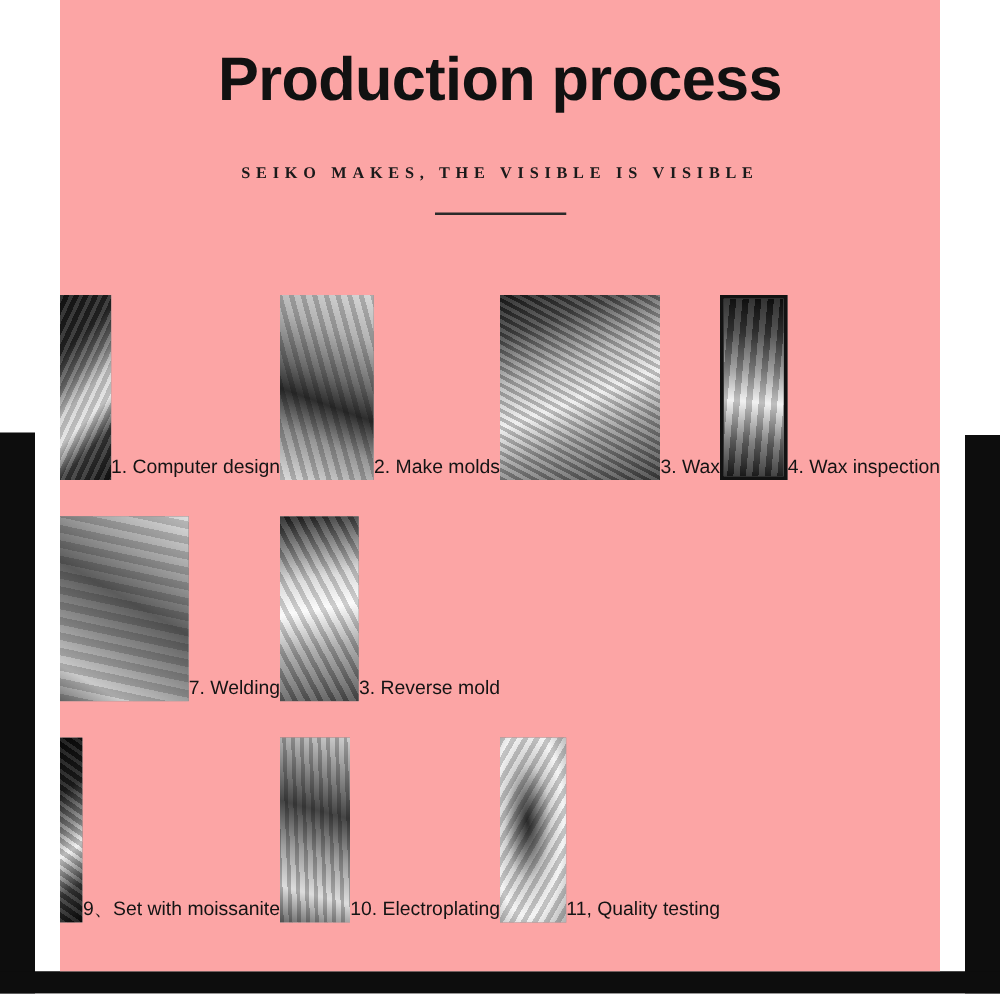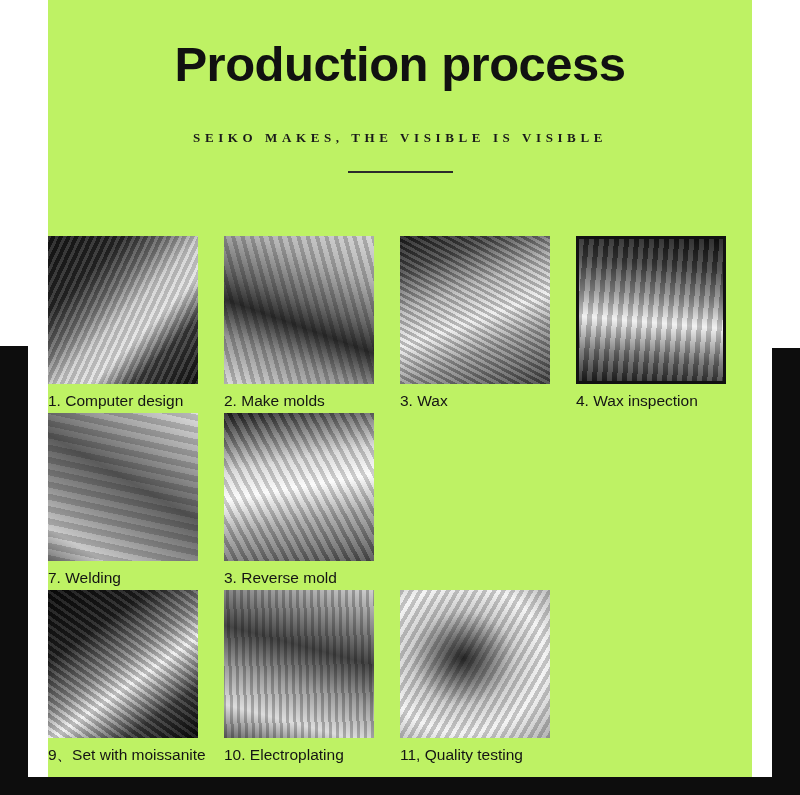--- a/index.html
+++ b/index.html
@@ -33,21 +33,21 @@
     background: #0d0d0d;
   }
 
   
   .content-card {
     position: absolute;
     left: 48px;
     top: 0;
     width: 704px;
     height: 777px;
-    background: #bef264;
+    background: #fca5a5;
     z-index: 2;
   }
 
   
   .header {
     position: absolute;
     left: 0; top: 0;
     width: 704px;
     text-align: center;
   }
@@ -92,22 +92,22 @@
   .process-row {
     display: flex;
     flex-direction: row;
     align-items: flex-start;
     justify-content: flex-start;
     height: 177px;
   }
   .process-cell {
     width: 176px;
     display: flex;
-    flex-direction: column;
-    align-items: flex-start;
+    flex-direction: row;
+    align-items: flex-end;
   }
   .thumb {
     width: 150px;
     height: 148px;
     background: #8a8a8a;
     position: relative;
     overflow: hidden;
     filter: grayscale(100%);
   }
   .thumb.framed {

